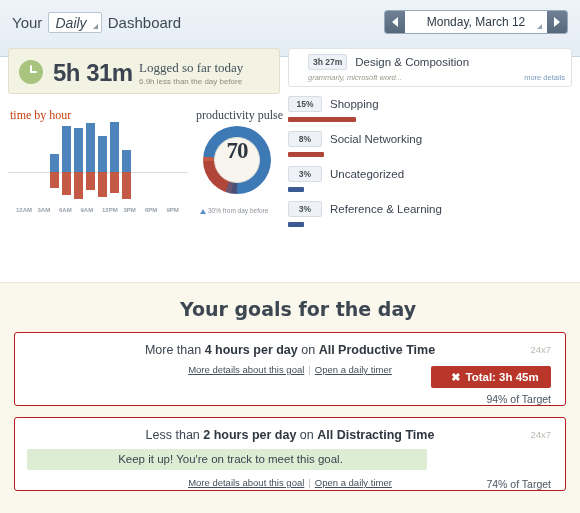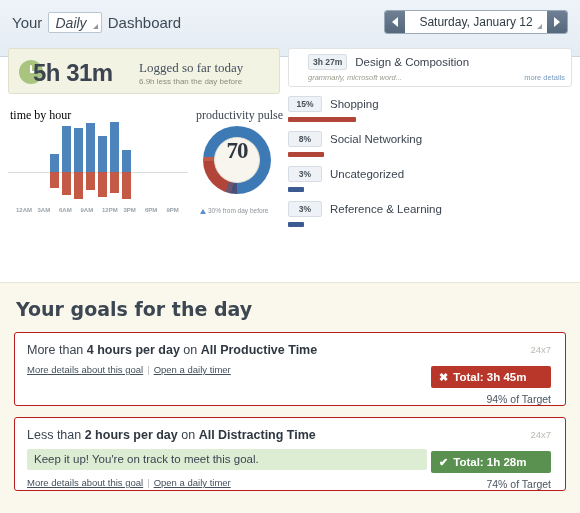--- a/index.html
+++ b/index.html
@@ -74,36 +74,36 @@
   }
   .clock-icon::after{
     content:""; position:absolute; left:11px; top:5px;
     width:2px;height:8px;background:#fff;border-radius:1px;
   }
   .clock-icon::before{
     content:""; position:absolute; left:11px; top:11px;
     width:7px;height:2px;background:#fff;border-radius:1px;
   }
   .bigtime {
-    position:absolute; left:24px; top:10px;
+    position:absolute; left:44px; top:10px;
     font-size:24px; font-weight:bold; color:#3b4450; letter-spacing:-.5px;
   }
   .logged-main {
     position:absolute; left:130px; top:11px;
     font-family:"Liberation Serif", serif; font-size:13px; color:#44505c;
   }
   .logged-sub {
     position:absolute; left:130px; top:28px;
     font-size:8px; color:#8d8d7e;
   }
 
   
   .hour-label {
     position:absolute; left:10px; top:108px;
-    font-family:"Liberation Serif", serif; font-size:12px; color:#000000;
+    font-family:"Liberation Serif", serif; font-size:12px; color:#c2410c;
   }
   .hourchart { position:absolute; left:8px; top:122px; width:180px; height:78px; }
   .hourchart .baseline {
     position:absolute; left:0; top:50px; width:180px; height:1px; background:#dcdcdc;
   }
   .hbar { position:absolute; width:9px; }
   .hbar .up   { position:absolute; bottom:0; width:9px; background:#3d7ab5; opacity:.92; }
   .hbar .down { position:absolute; top:0;    width:9px; background:#bf4b35; opacity:.92; }
   .hup-wrap   { position:absolute; bottom:28px; width:9px; height:50px; }
   .hdn-wrap   { position:absolute; top:50px;    width:9px; height:28px; }
@@ -167,21 +167,21 @@
     margin-top:3px;
   }
   .cat-apps { font-size:7.5px; color:#9a9a8e; font-style:italic; }
   .more-details { font-size:7.5px; color:#7a9cc0; cursor:pointer; }
   .cat-item { margin-bottom:9px; }
   .cat-bar { height:5px; margin-top:5px; border-radius:1px; }
 
   
   .goals {
     position:absolute; left:0; top:282px; width:580px; height:231px;
-    background:#faf8ec; border-top:1px solid #e8e5d4;
+    background:#faf8ec; border-top:1px solid #e8e5d4;text-align:center;
   }
   .goals h2 {
     margin:0; padding:15px 0 12px 16px;
     font-size:19px; font-weight:bold; color:#3c4752;
     font-family:"DejaVu Sans", sans-serif;
   }
   .goal-card {
     margin:0 14px 11px 14px; background:#fff;
     border:1px solid #b91c1c; border-radius:3px;
     padding:10px 12px 9px 12px; position:relative; height:74px;
@@ -228,21 +228,21 @@
         <i class="caret"></i>
       </span>
       <span>Dashboard</span>
     </div>
 
     <div class="datenav">
       <div class="arrow left">
         <i></i>
       </div>
       <div class="dateval">
-        <span>Saturday, January 12</span>
+        <span>Monday, March 12</span>
         <i class="caret"></i>
       </div>
       <div class="arrow right">
         <i></i>
       </div>
     </div>
   </div>
 
   <div class="timecard">
     <div class="clock-icon"></div>
@@ -385,19 +385,18 @@
           <div class="goal-freq">24x7</div>
           <div class="goal-links"><a>More details about this goal</a><span class="sep">|</span><a>Open a daily timer</a></div>
           <div class="badge bad"><span class="bicon">✖</span><span>Total: 3h 45m</span></div>
           <div class="goal-target">94% of Target</div>
         </div>
         <div class="goal-card">
           <div class="goal-head"><span>Less than </span><b>2 hours per day</b><span> on </span><b>All Distracting Time</b></div>
           <div class="goal-freq">24x7</div>
           <div class="goal-msg good">Keep it up! You're on track to meet this goal.</div>
           <div class="goal-links"><a>More details about this goal</a><span class="sep">|</span><a>Open a daily timer</a></div>
-          <div class="badge good"><span class="bicon">✔</span><span>Total: 1h 28m</span></div>
           <div class="goal-target">74% of Target</div>
         </div>
       </div>
   </div>
 
 </div>
 
 </body></html>

